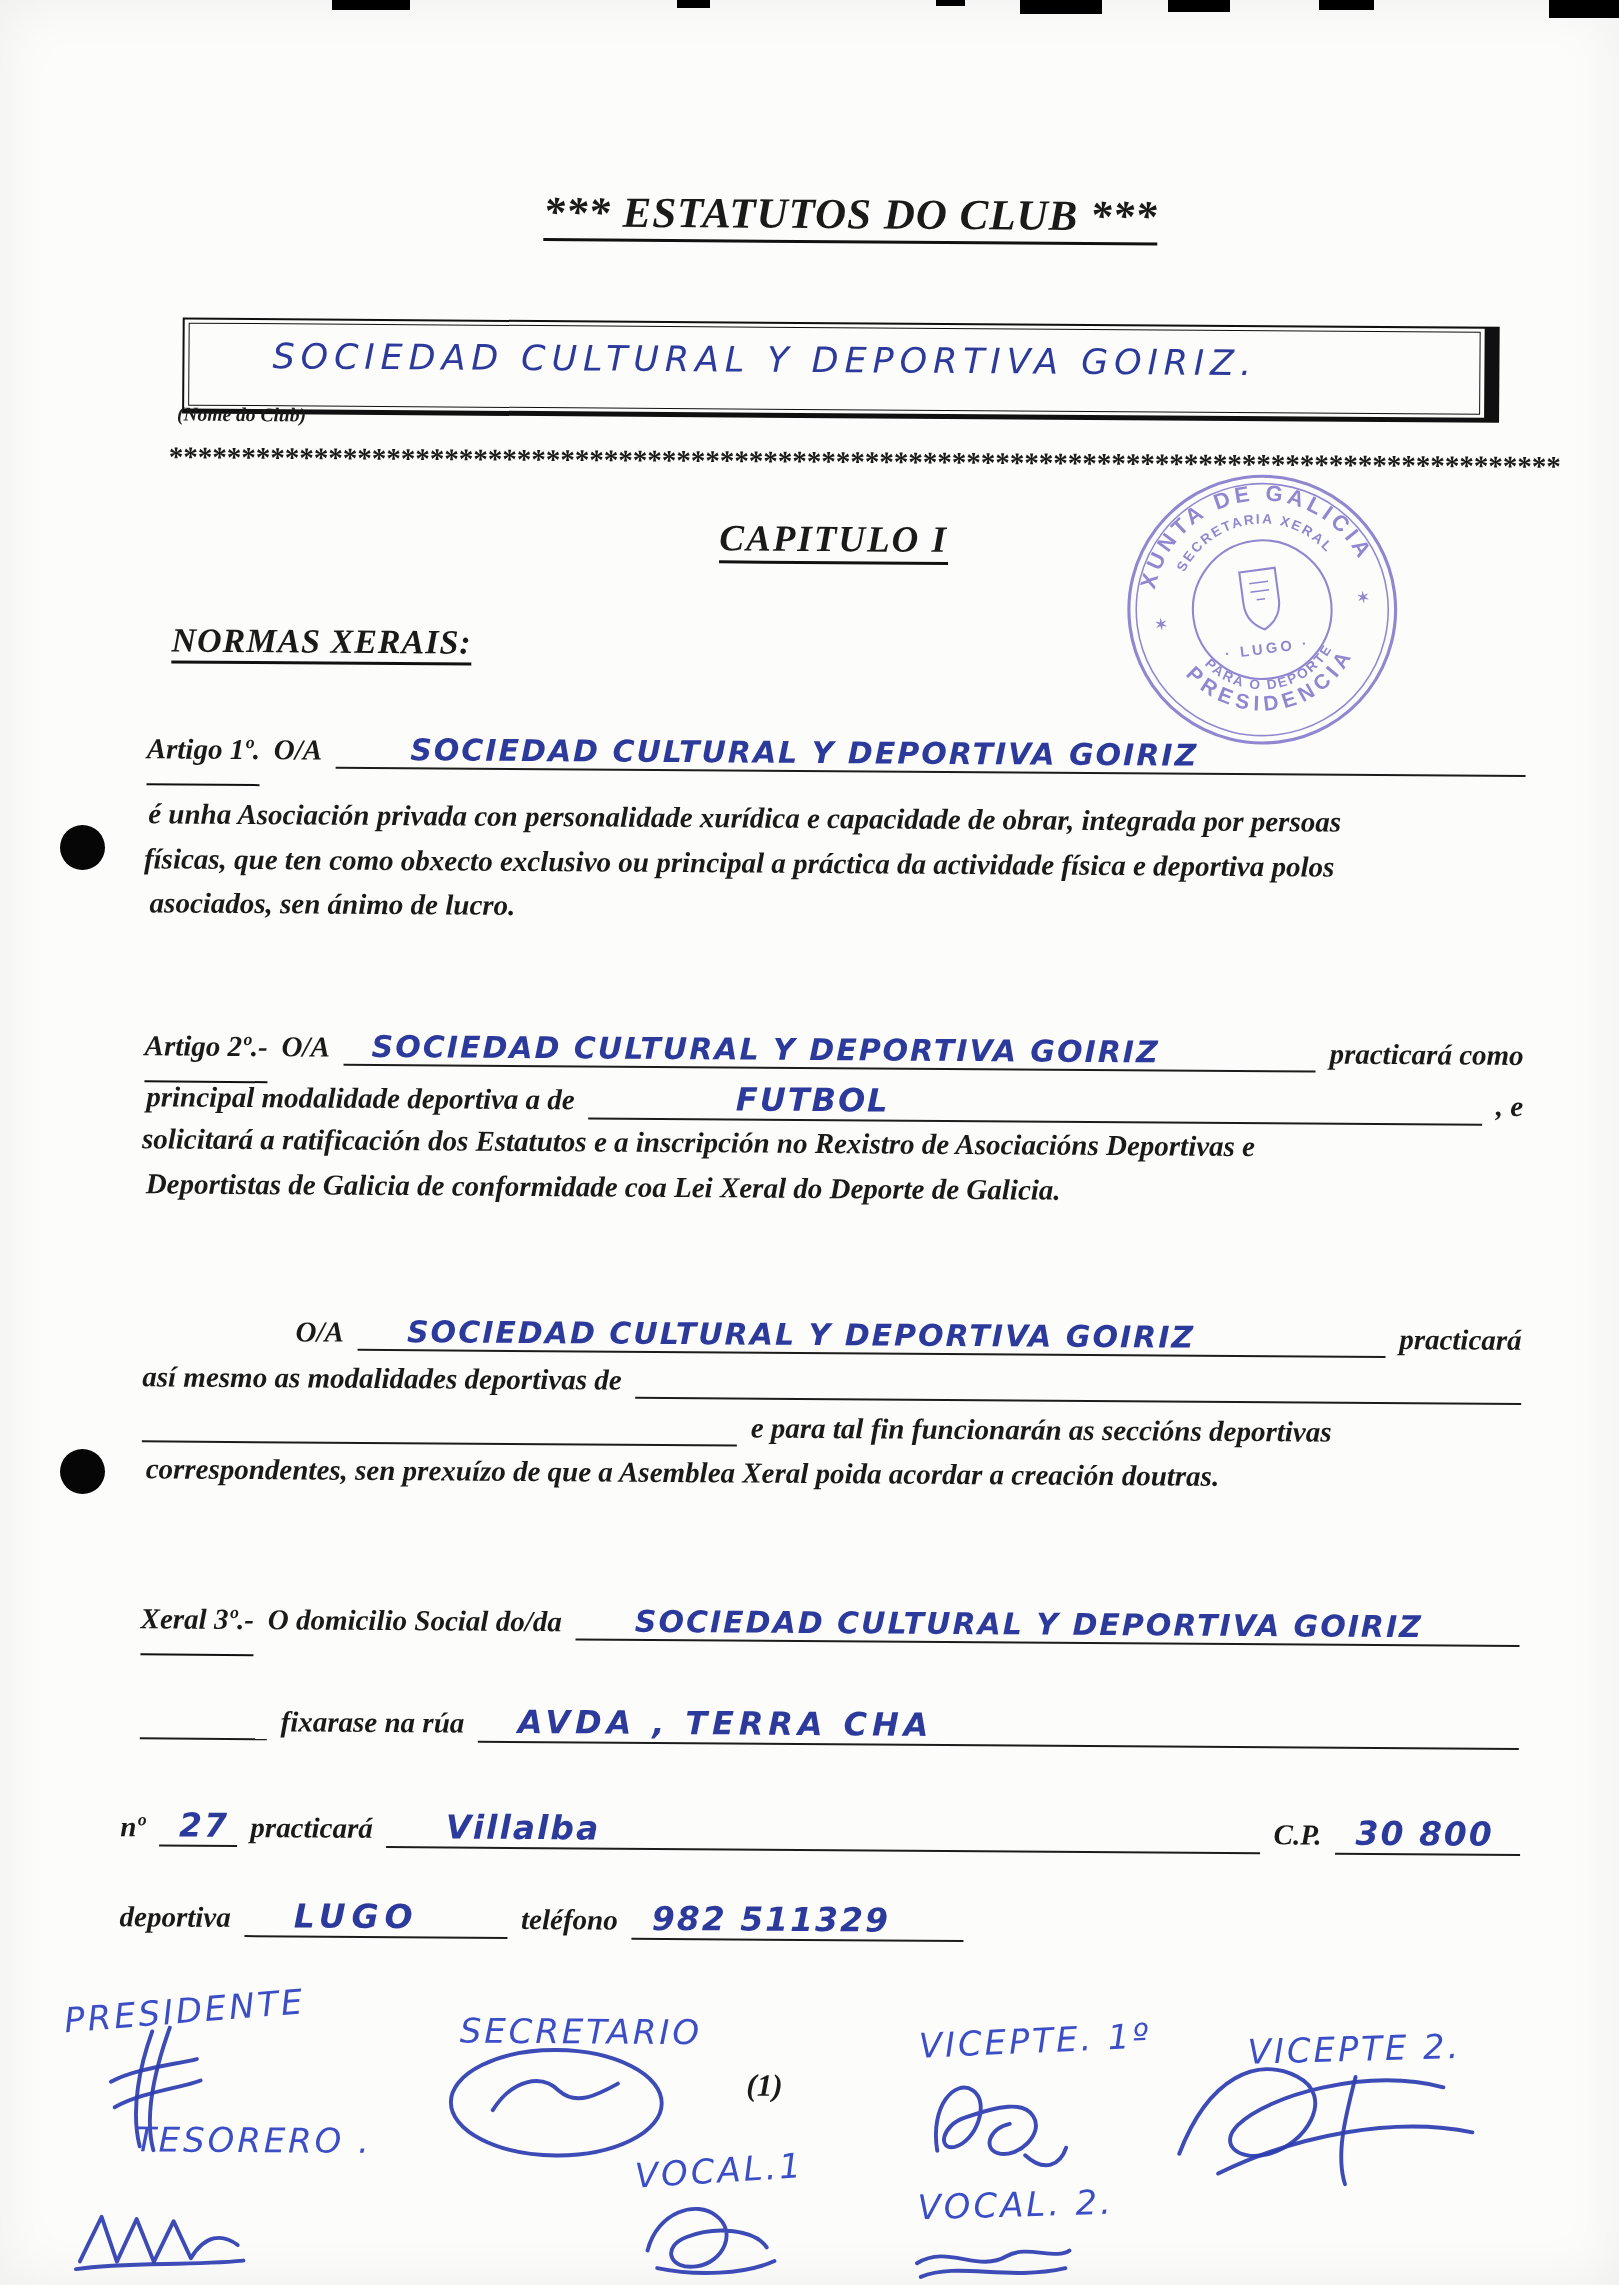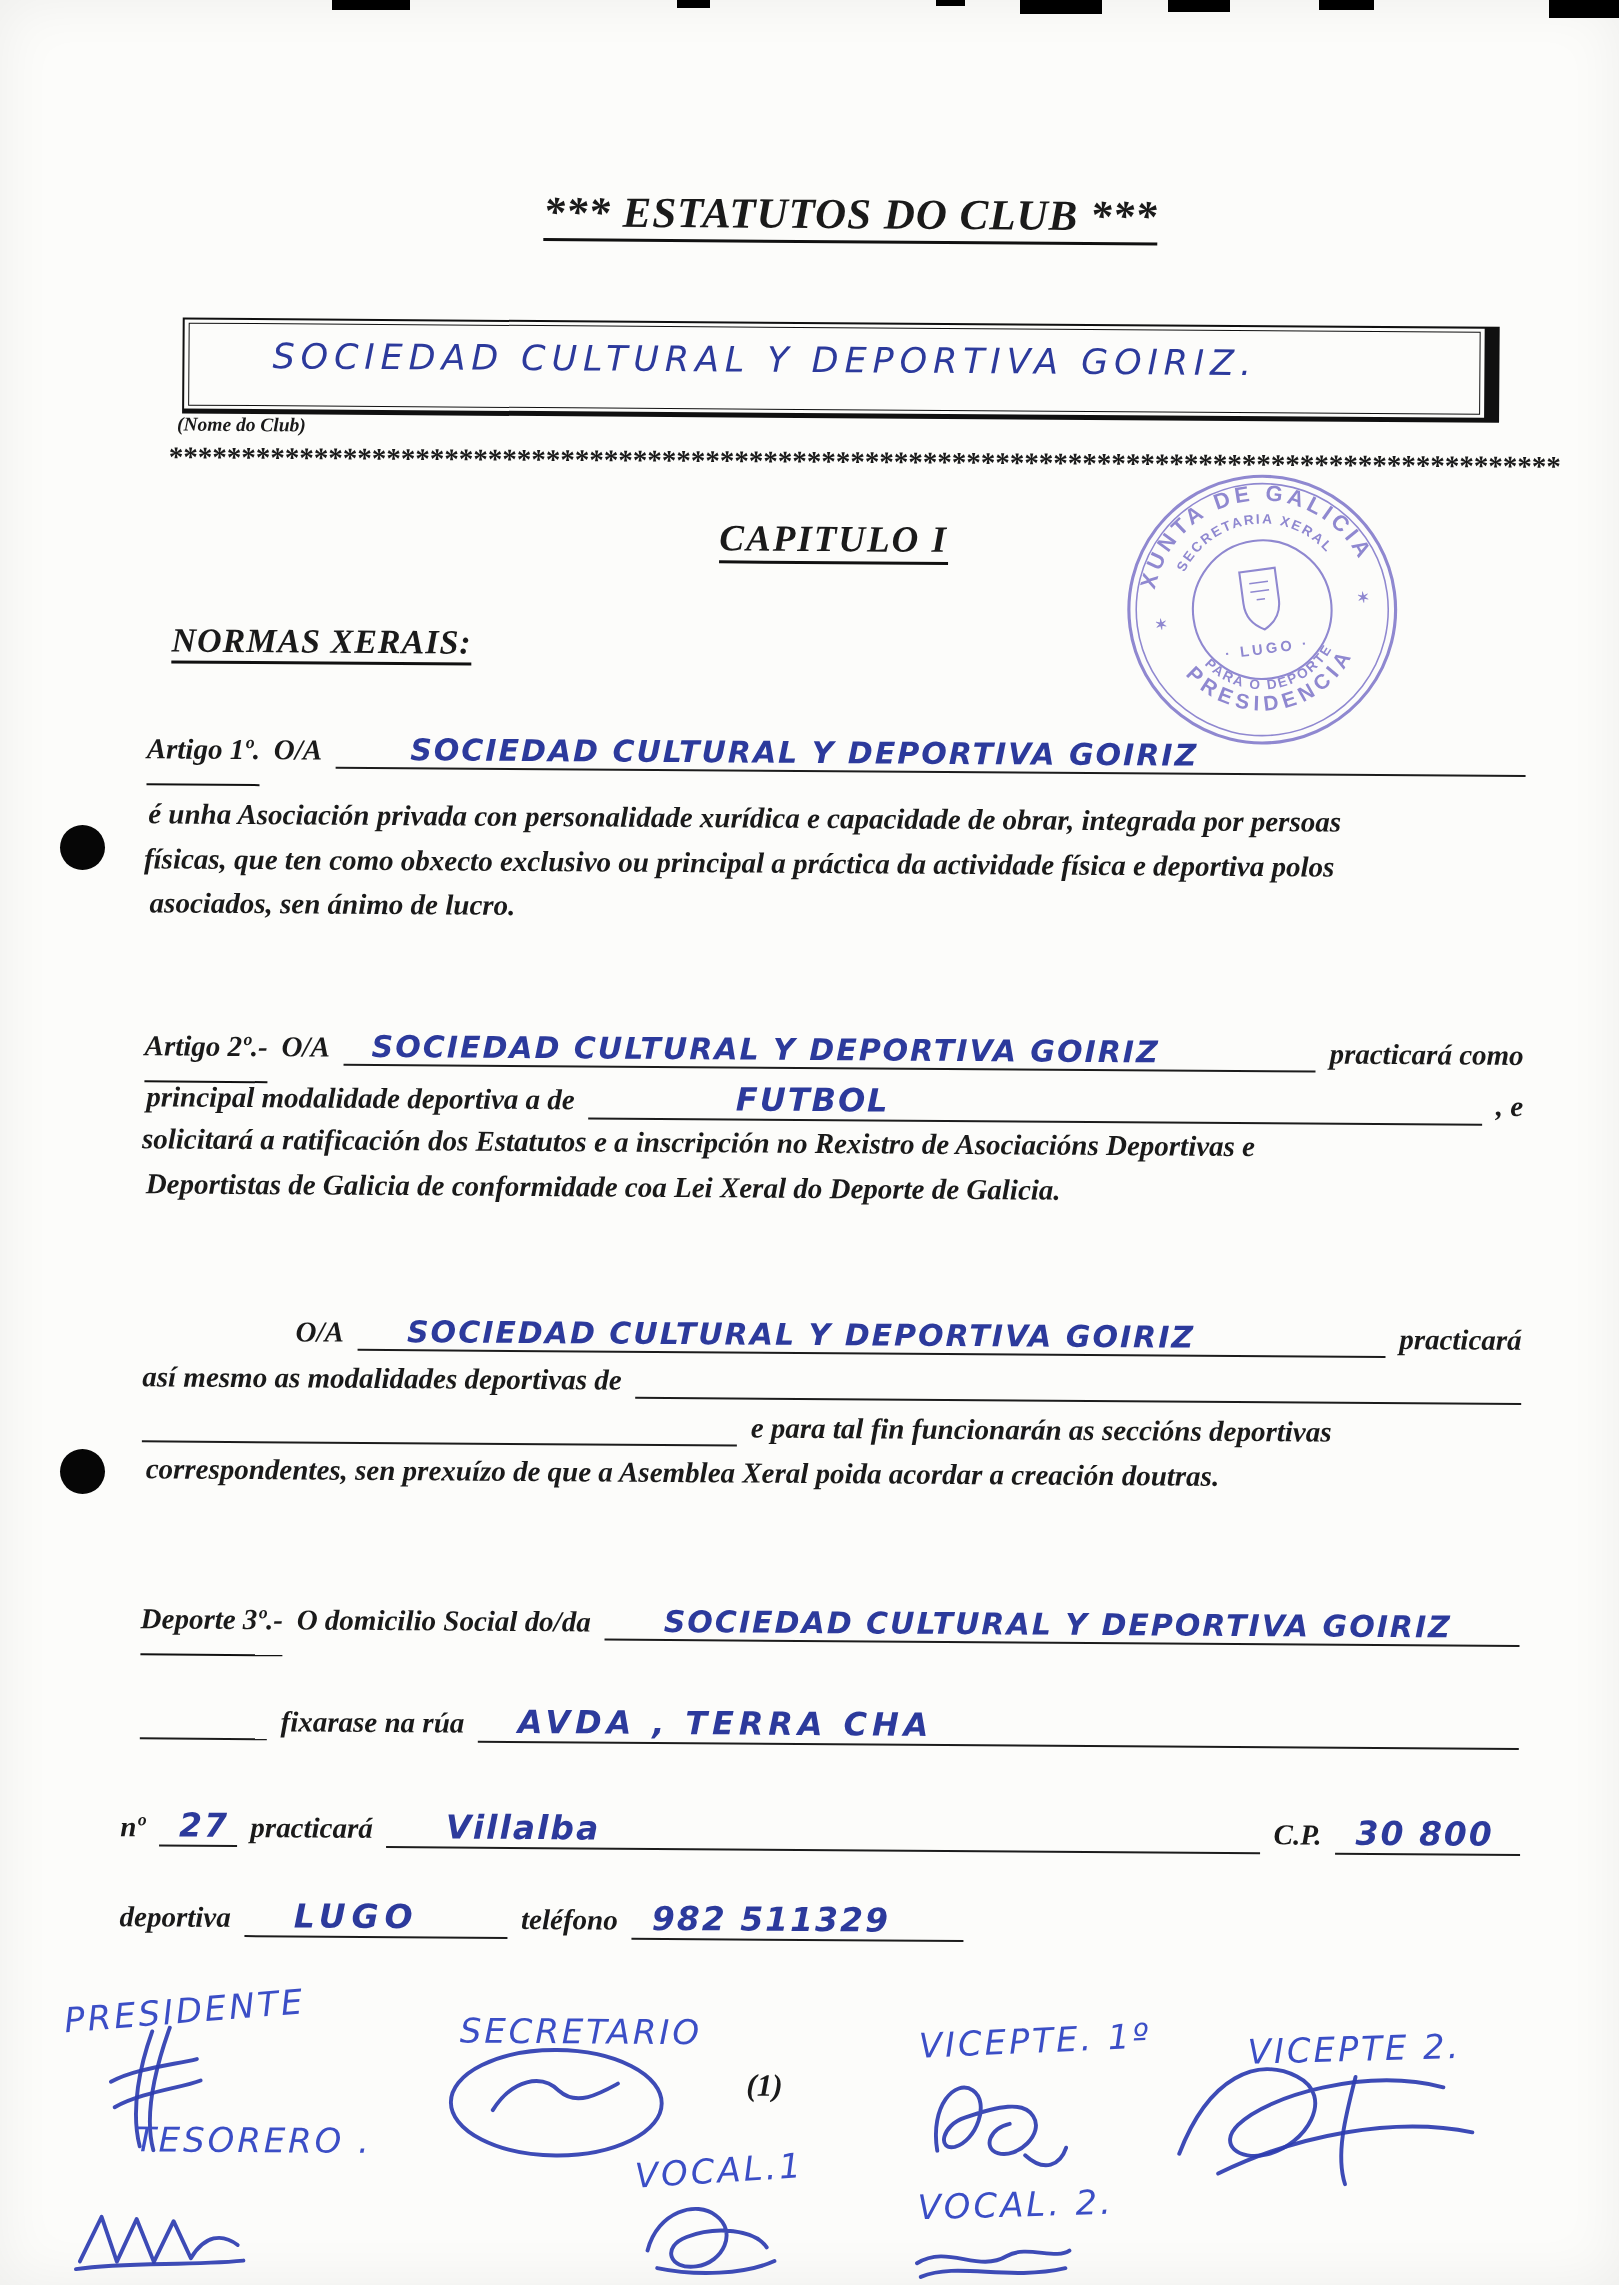--- a/index.html
+++ b/index.html
@@ -26,21 +26,21 @@
     border: 2.9px solid #101010;
     border-right: 15.6px solid #101010;
     border-bottom: 5.9px solid #101010;
   }
   .club-box::after {
     content: ""; position: absolute; left: 3.9px; right: 3.9px; top: 2.9px; bottom: 2.9px;
     border: 1px solid #101010; pointer-events: none;
   }
   .club-box .hand { position: absolute; left: 88px; top: 15.6px; font-size: 35px; letter-spacing: 5.9px; }
 
-  .club-caption { position: absolute; left: 172px; top: 418px; font-size: 19.5px; }
+  .club-caption { position: absolute; left: 172px; top: 408px; font-size: 19.5px; }
 
   .separator { position: absolute; left: 164px; top: 445px; width: 1397px; font-size: 29px; font-weight: 700;
     white-space: nowrap; overflow: hidden; }
 
   .capitulo { position: absolute; top: 517px; left: 0; width: 100%; text-align: center; font-size: 37px; text-indent: 39px; }
   .capitulo .u-big { border-bottom: 3.9px solid #111; padding-bottom: 2px; letter-spacing: 2px; }
 
   .normas { position: absolute; left: 168px; top: 626px; font-size: 34px; }
   .normas .u-big { border-bottom: 3.9px solid #111; padding-bottom: 2px; letter-spacing: 1px; }
 
@@ -173,21 +173,21 @@
       <span>así mesmo as modalidades deportivas de</span>
       <span class="blank"></span>
     </div>
     <div class="fline print" style="left:144px;top:1412px;width:1379px">
       <span class="blank fx" style="width:595px"></span>
       <span>e para tal fin funcionarán as seccións deportivas</span>
     </div>
     <div class="pline print" style="left:148px;top:1457px">correspondentes, sen prexuízo de que a Asemblea Xeral poida acordar a creación doutras.</div>
 
     <div class="fline print" style="left:144px;top:1605px;width:1379px">
-      <span class="lbl">Deporte 3º.-</span>
+      <span class="lbl">Xeral 3º.-</span>
       <span>O domicilio Social do/da</span>
       <span class="blank">
         <span class="hand" style="font-size:30px;margin-left:39px">SOCIEDAD CULTURAL Y DEPORTIVA GOIRIZ</span>
       </span>
     </div>
     <div class="fline print" style="left:144px;top:1705px;width:1379px">
       <span class="blank fx" style="width:127px"></span>
       <span>fixarase na rúa</span>
       <span class="blank">
         <span class="hand" style="font-size:32px;margin-left:19.5px;letter-spacing:4.9px">AVDA , TERRA CHA</span>

